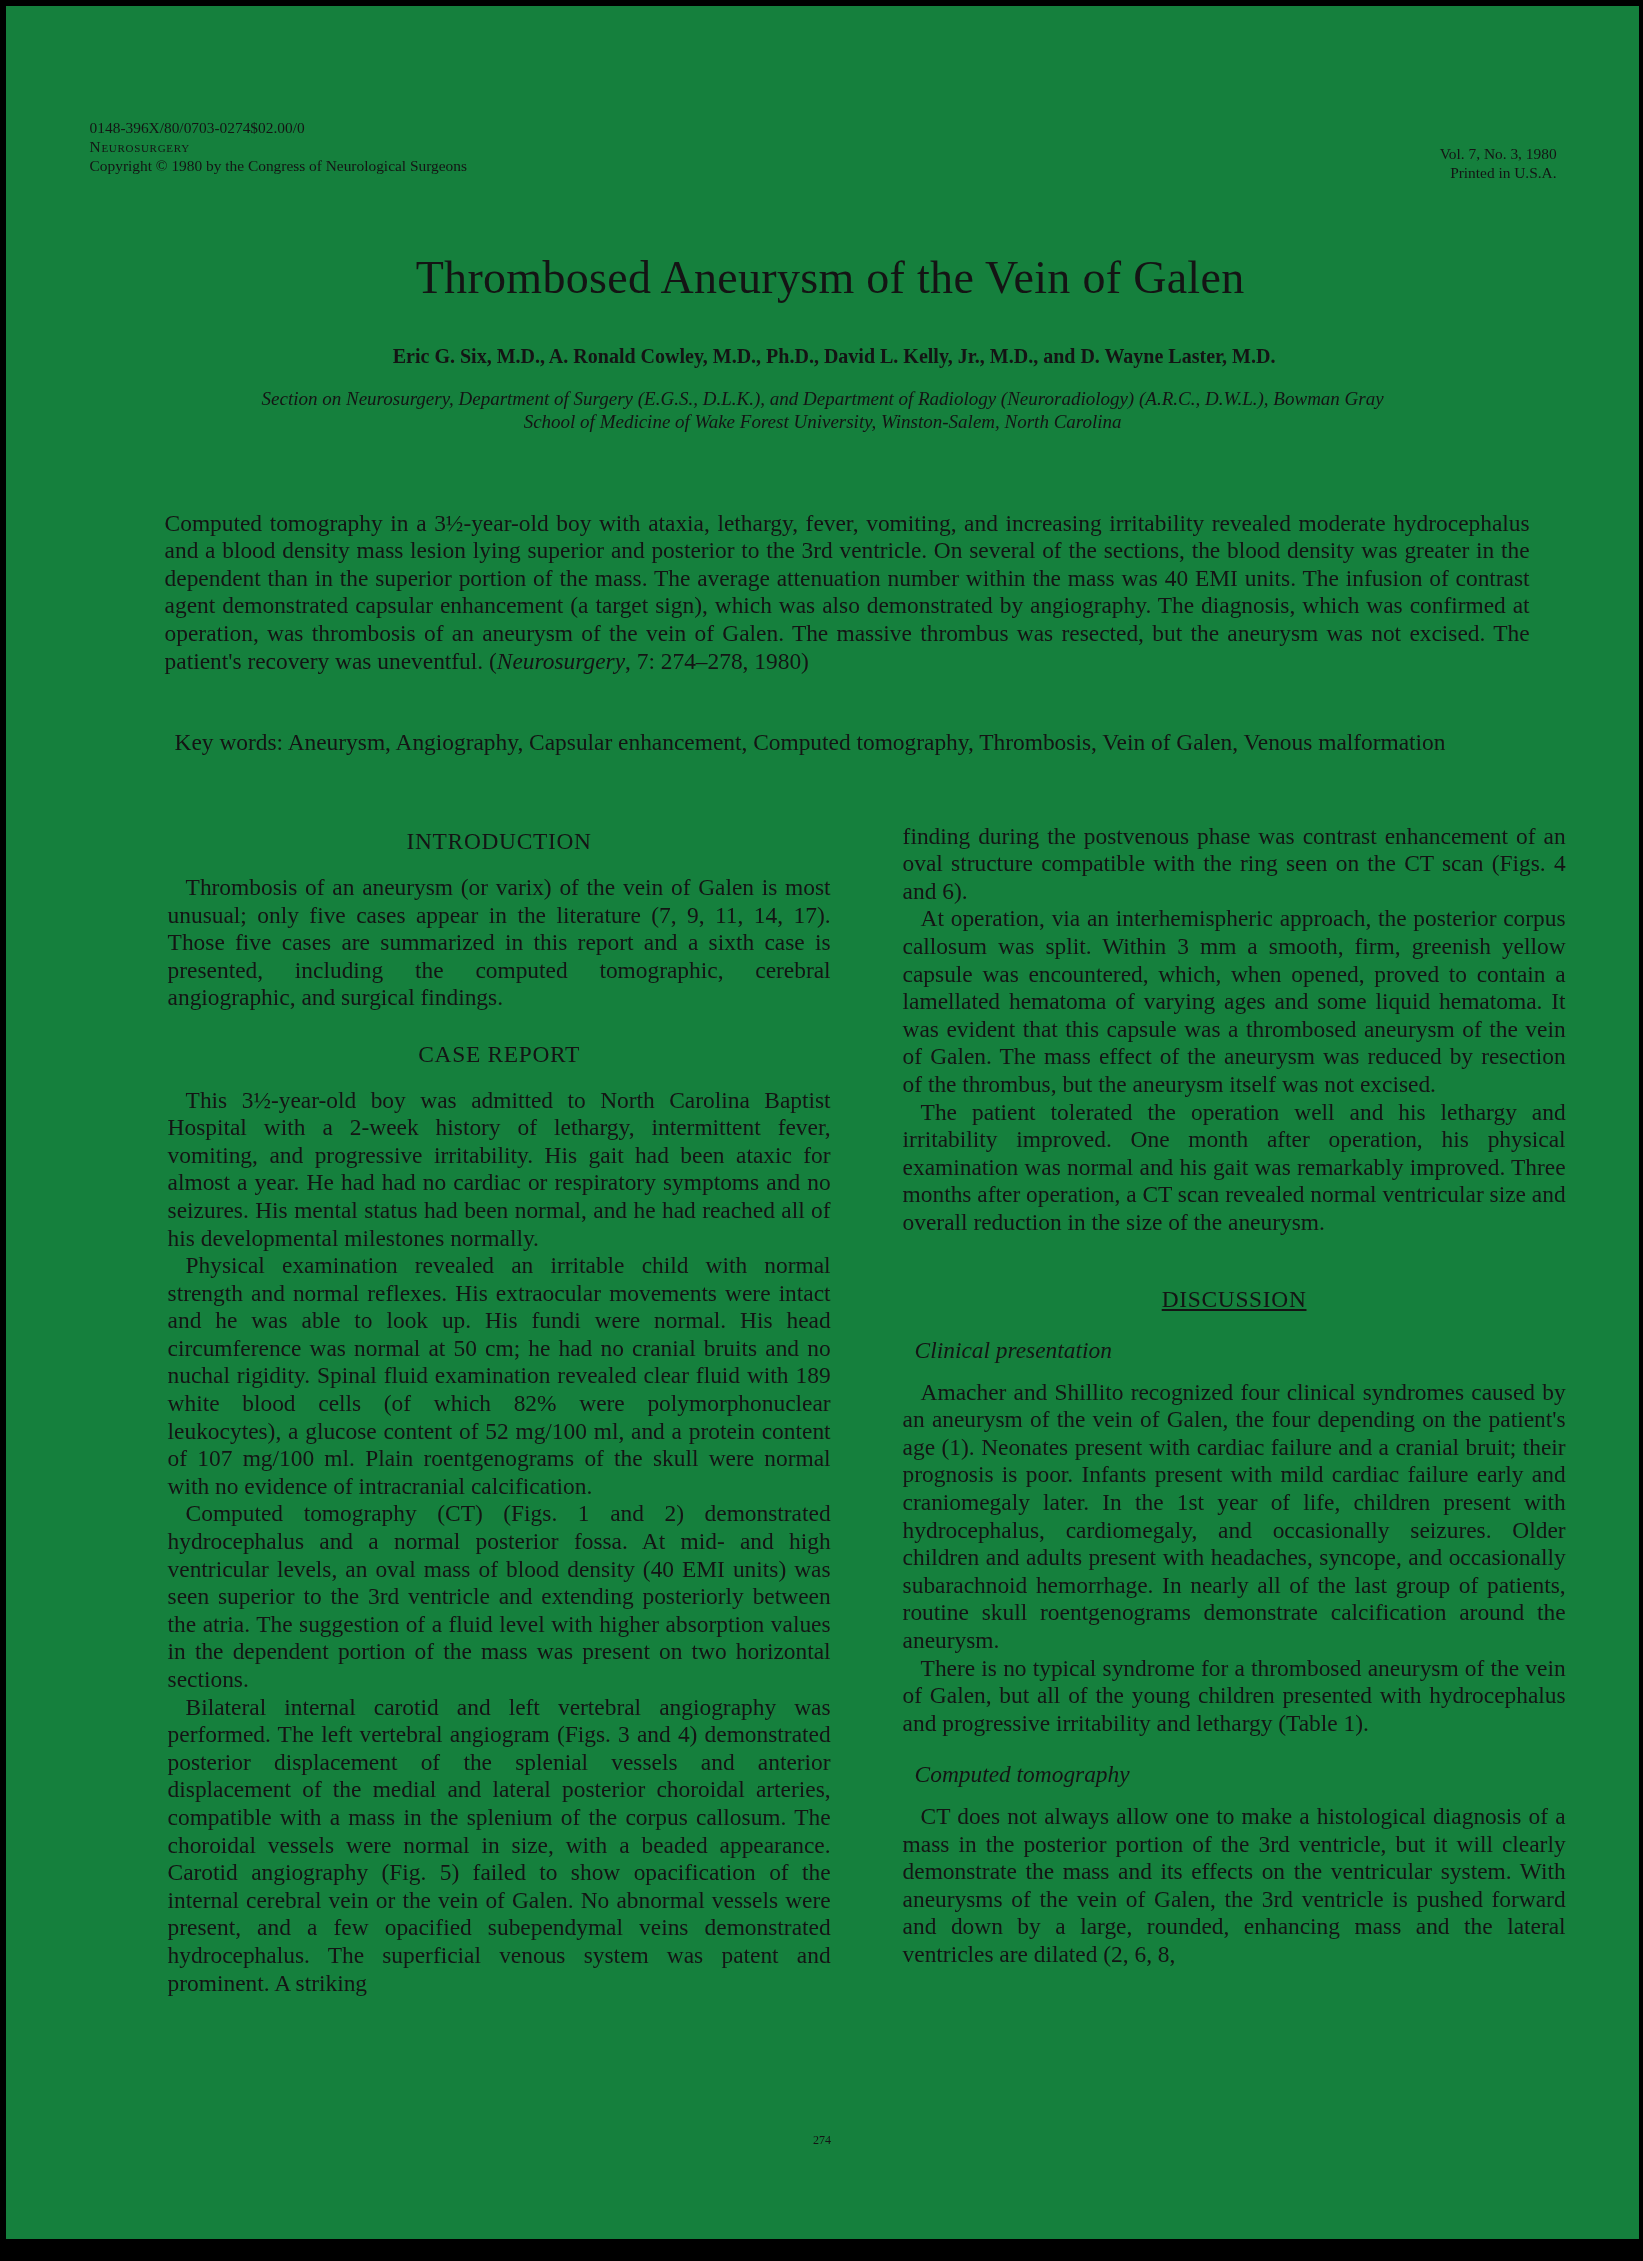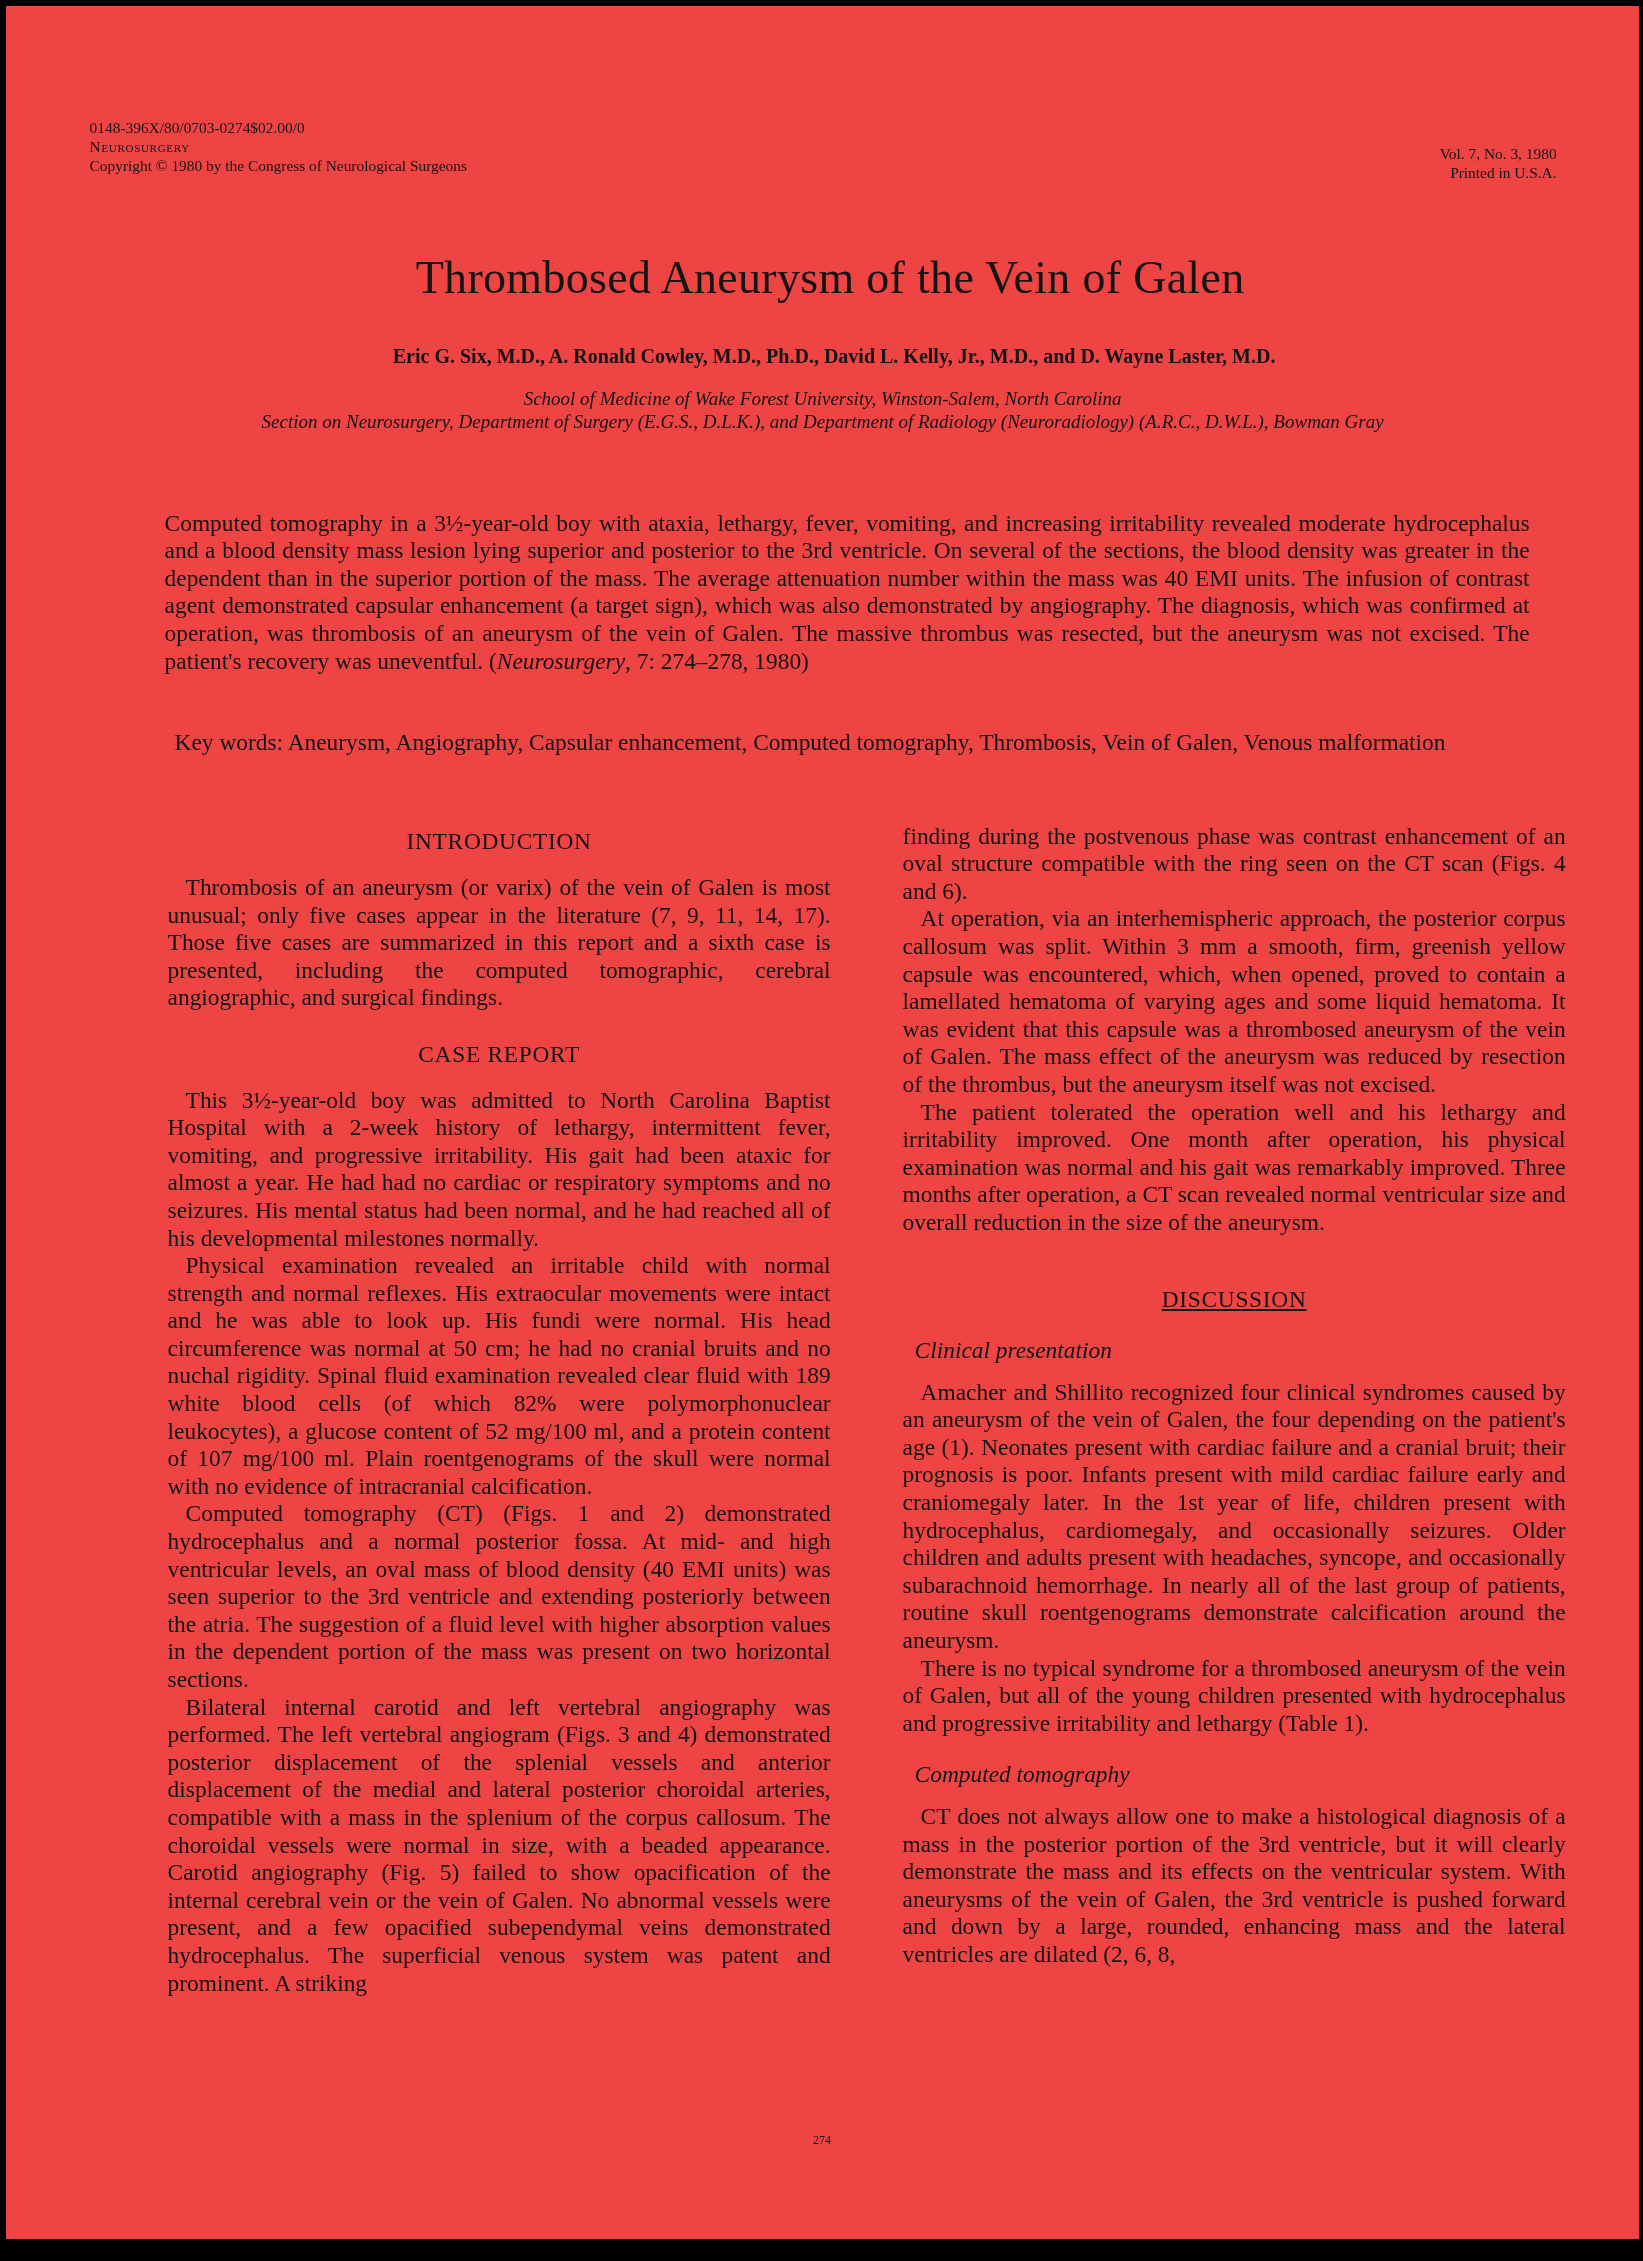--- a/index.html
+++ b/index.html
@@ -1,19 +1,19 @@
 <!DOCTYPE html>
 <html style="font-size:11px"><head>
 <meta charset="utf-8">
 <style>
   html, body { margin: 0; padding: 0; background: #000; }
   body { width: 1644px; height: 2261px; position: relative; overflow: hidden; }
   .page {
     position: absolute; left: 5.6px; top: 5.6px; width: 1633px; height: 2233px;
-    background: #ef4444; color: #141414;
+    background: #15803d; color: #141414;
     font-family: "Liberation Serif", "DejaVu Serif", serif;
   }
   .top-left { position: absolute; left: 84px; top: 112px; font-size: 15.4px; line-height: 19px; }
   .top-left .sc { font-variant: small-caps; letter-spacing: 0.7px; }
   .top-right { position: absolute; right: 82px; top: 138px; font-size: 15.4px; line-height: 19px; text-align: right; }
   .title { position: absolute; left: 0; width: 100%; top: 237px; text-align: center; font-size: 46px; letter-spacing: 0.3px; }
   .authors { position: absolute; left: 0; width: 100%; top: 339px; text-align: center; font-size: 20px; font-weight: bold; margin-left: 12px; }
   .affil { position: absolute; left: 77px; width: 1480px; top: 381px; text-align: center; font-size: 19px; line-height: 23px; font-style: italic; }
   .abstract { position: absolute; left: 159px; width: 1365px; top: 504px; font-size: 23.4px; line-height: 27.6px; text-align: justify; }
   .abstract p { margin: 0; }
@@ -44,22 +44,22 @@
   <div class="top-right">
     <div>Vol. 7, No. 3, 1980</div>
     <div>Printed in U.S.A.</div>
   </div>
 
   <h1 class="title" style="margin:8px;font-weight:normal;">Thrombosed Aneurysm of the Vein of Galen</h1>
 
   <div class="authors">Eric G. Six, M.D., A. Ronald Cowley, M.D., Ph.D., David L. Kelly, Jr., M.D., and D. Wayne Laster, M.D.</div>
 
   <div class="affil">
+    <div>Section on Neurosurgery, Department of Surgery (E.G.S., D.L.K.), and Department of Radiology (Neuroradiology) (A.R.C., D.W.L.), Bowman Gray</div>
     <div>School of Medicine of Wake Forest University, Winston-Salem, North Carolina</div>
-    <div>Section on Neurosurgery, Department of Surgery (E.G.S., D.L.K.), and Department of Radiology (Neuroradiology) (A.R.C., D.W.L.), Bowman Gray</div>
   </div>
 
   <div class="abstract">
     <p><span>Computed tomography in a 3½-year-old boy with ataxia, lethargy, fever, vomiting, and increasing irritability revealed moderate hydrocephalus and a blood density mass lesion lying superior and posterior to the 3rd ventricle. On several of the sections, the blood density was greater in the dependent than in the superior portion of the mass. The average attenuation number within the mass was 40 EMI units. The infusion of contrast agent demonstrated capsular enhancement (a target sign), which was also demonstrated by angiography. The diagnosis, which was confirmed at operation, was thrombosis of an aneurysm of the vein of Galen. The massive thrombus was resected, but the aneurysm was not excised. The patient's recovery was uneventful. </span><span>(</span><em>Neurosurgery</em><span>, 7: 274–278, 1980)</span></p>
   </div>
 
   <div class="keywords">Key words: Aneurysm, Angiography, Capsular enhancement, Computed tomography, Thrombosis, Vein of Galen, Venous malformation</div>
 
   <div class="col left">
     <div class="section-head">INTRODUCTION</div>

